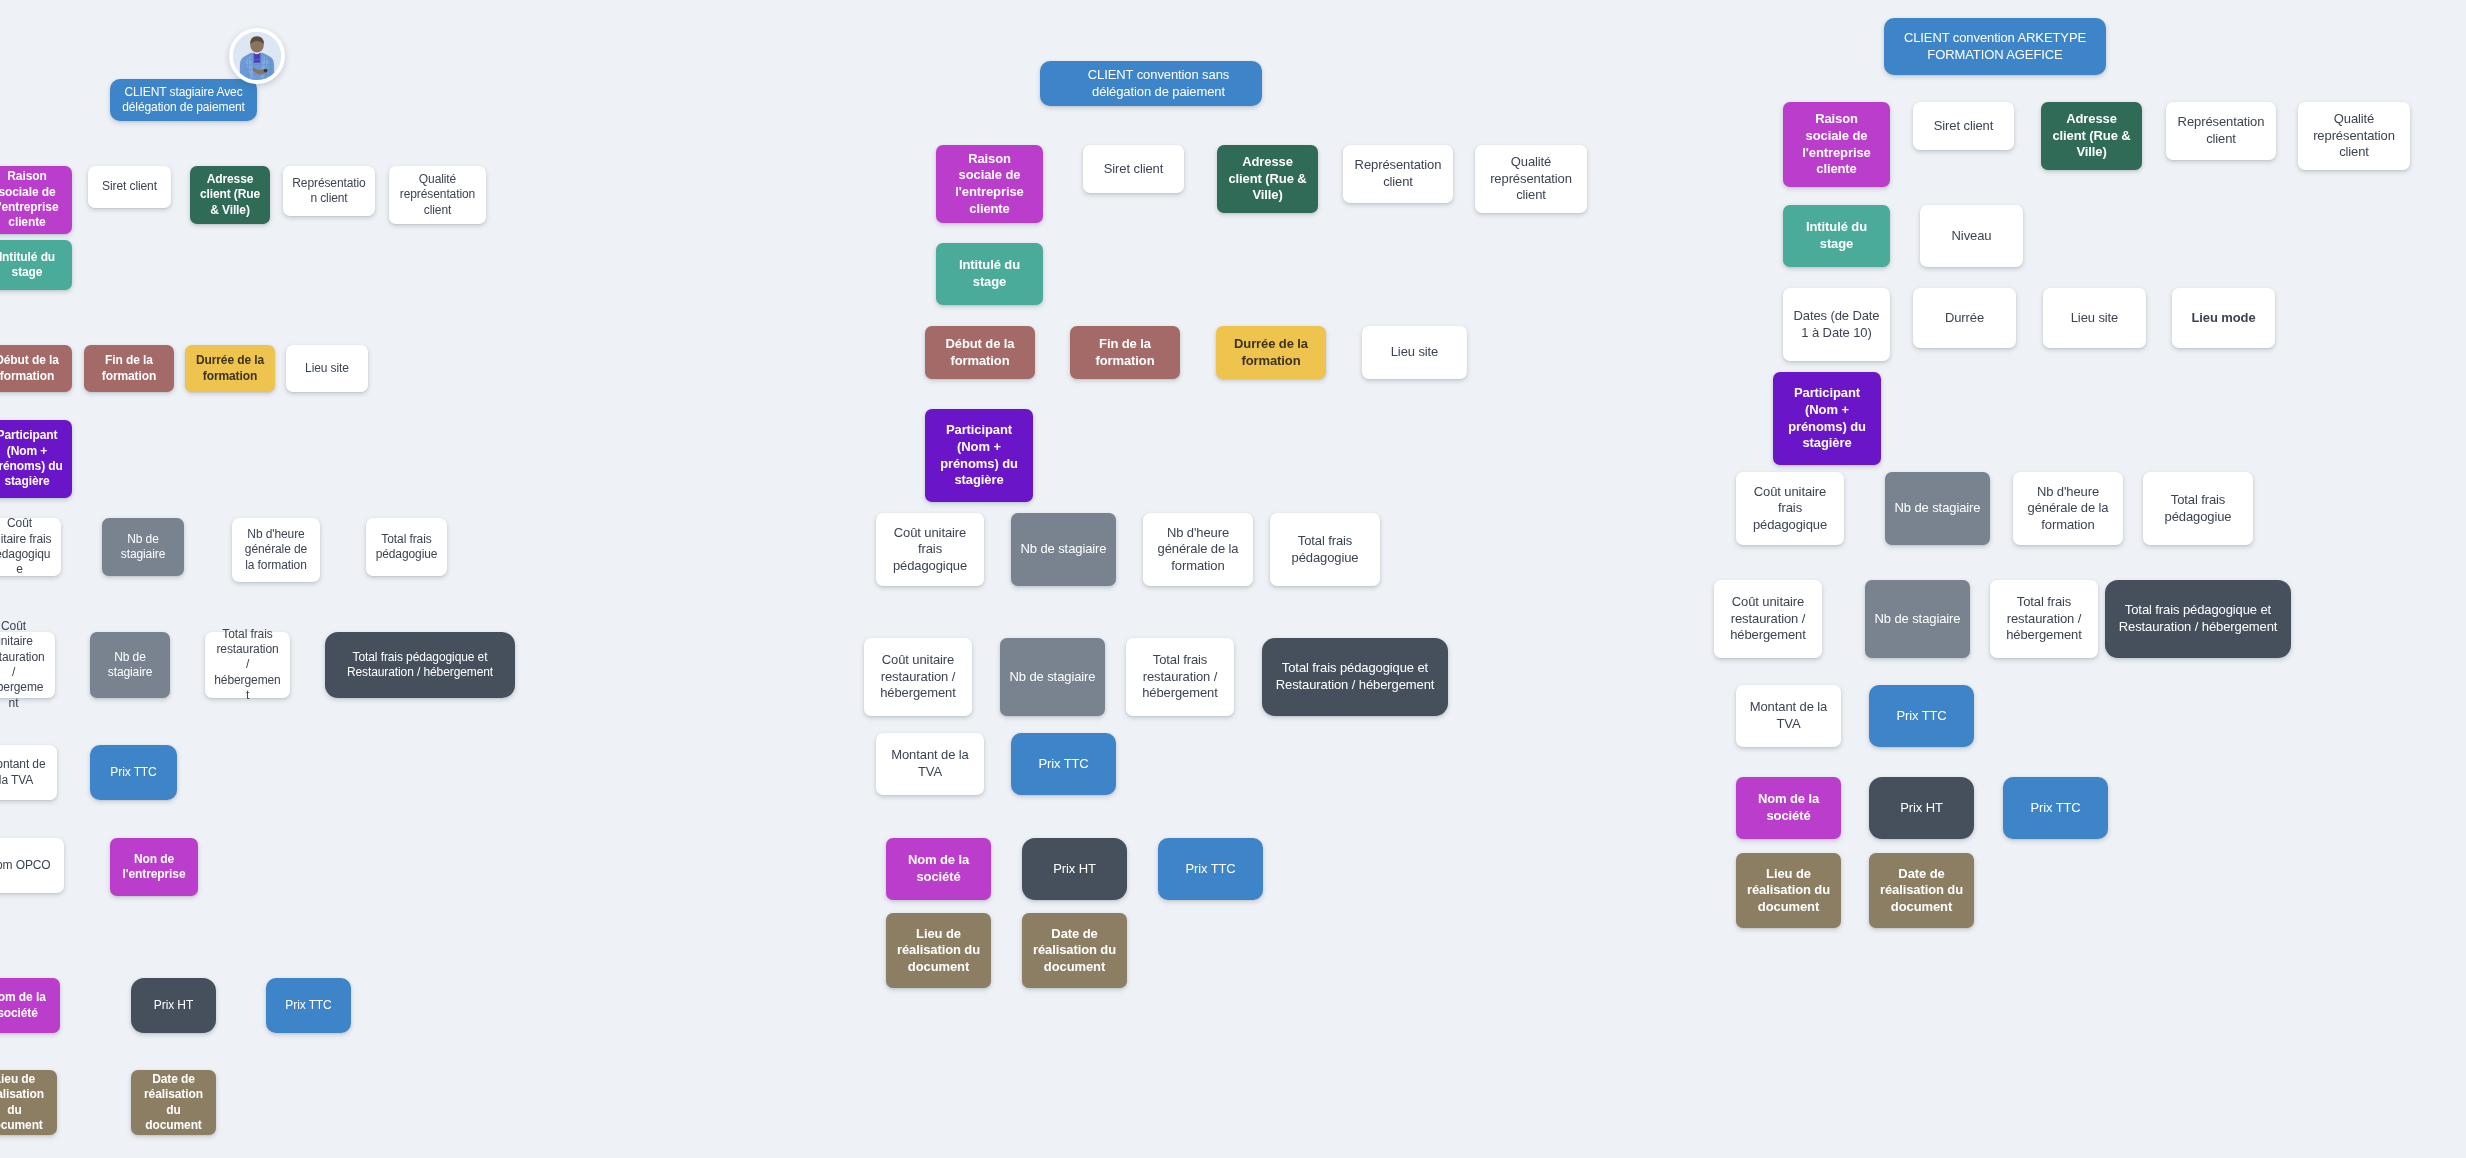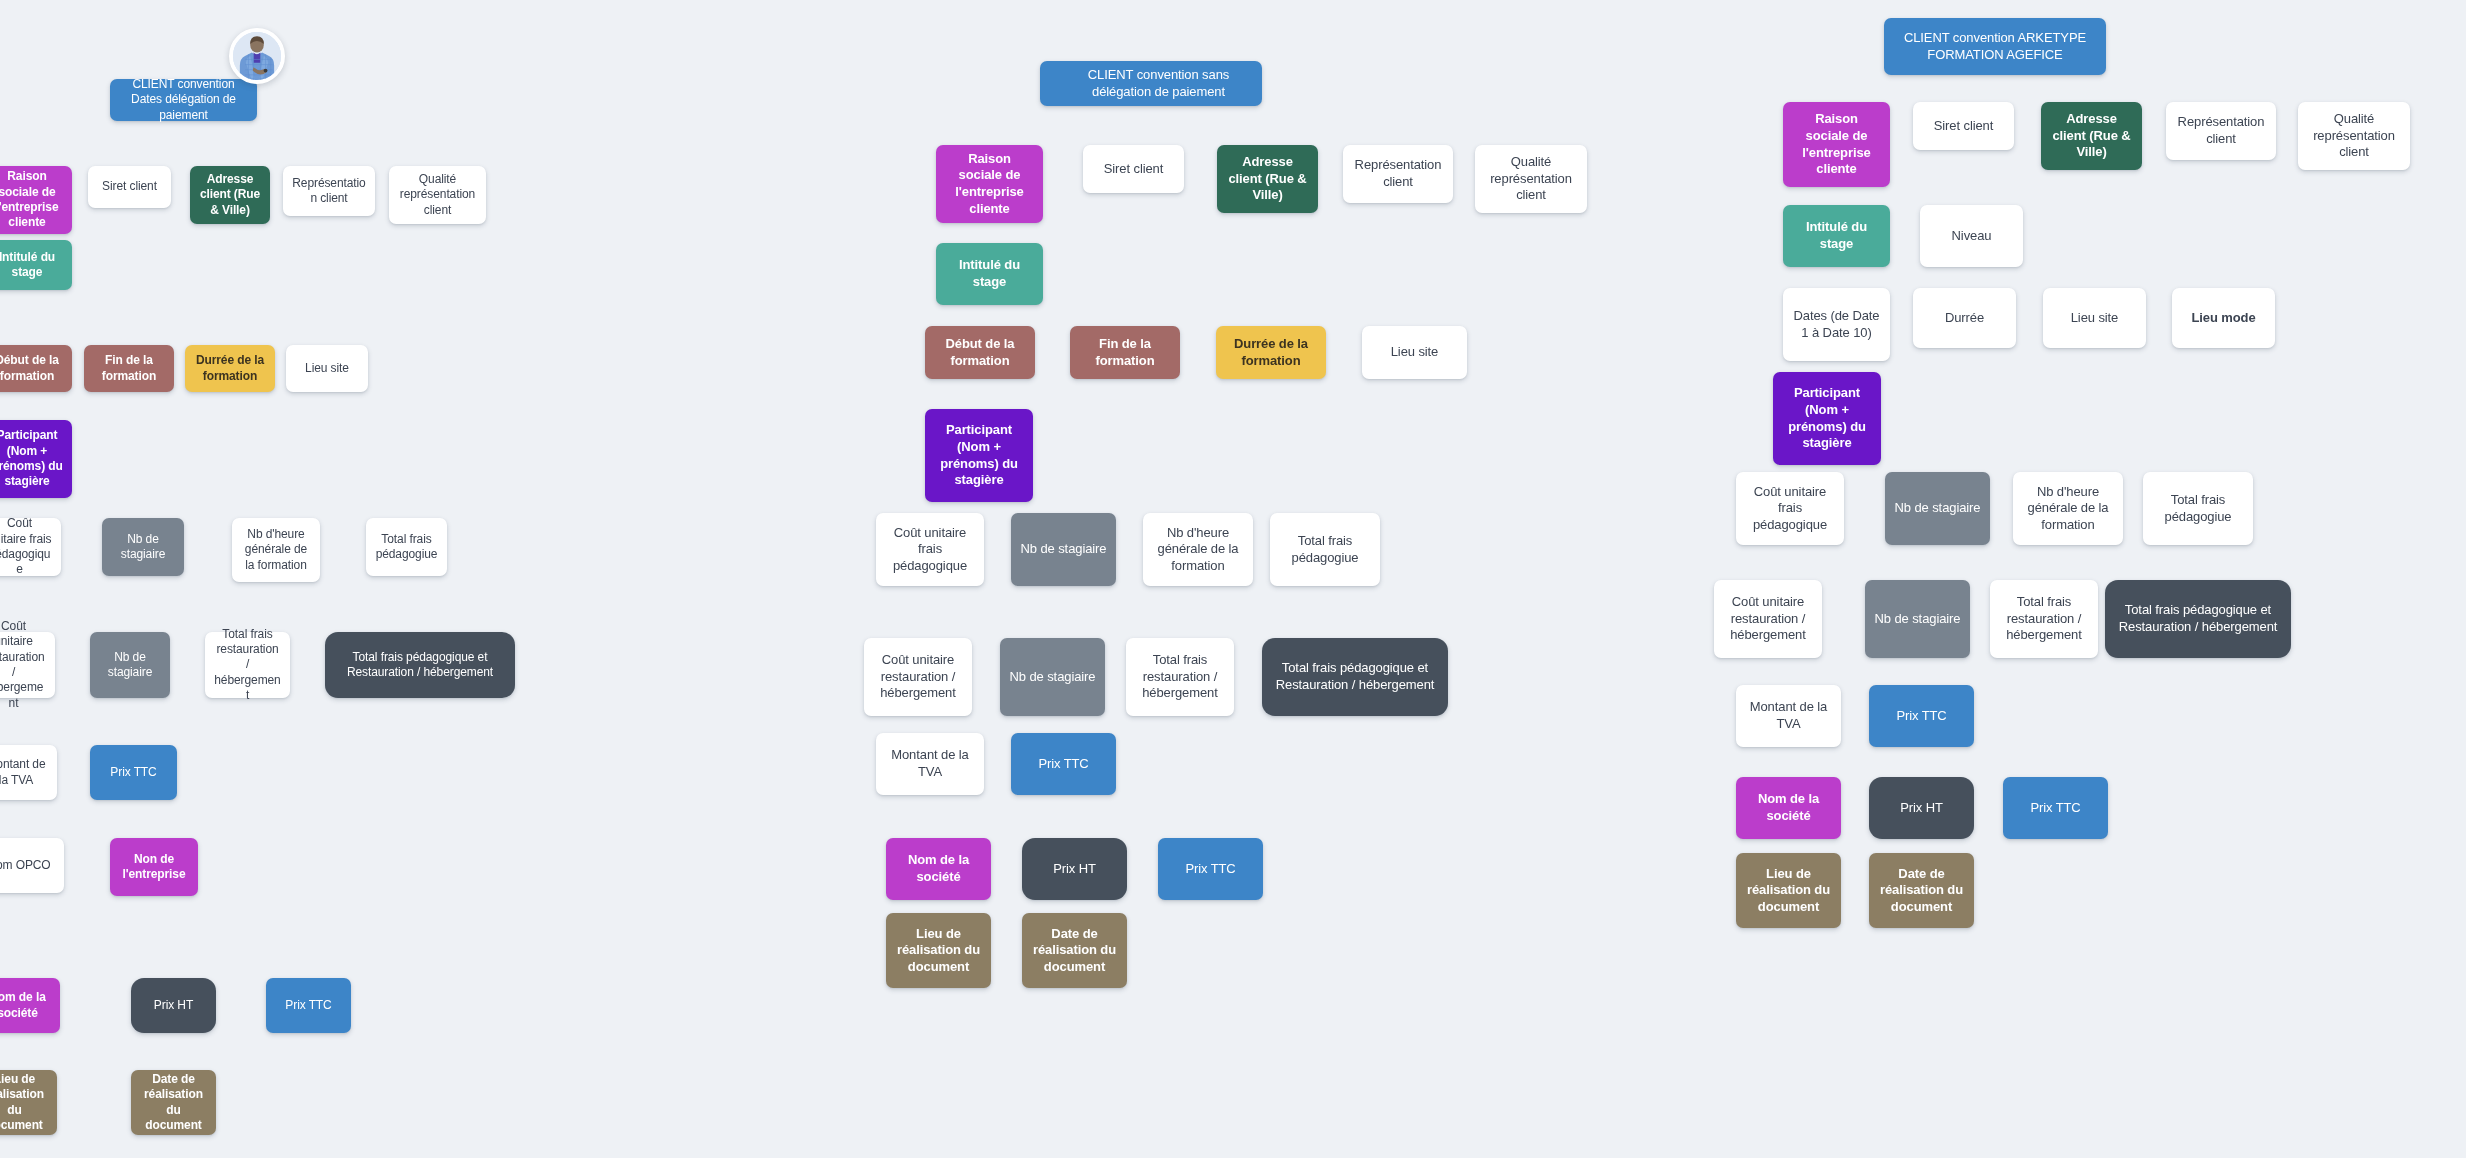--- a/index.html
+++ b/index.html
@@ -27,21 +27,21 @@
     box-shadow: 0 2px 5px rgba(40,55,75,0.18), 0 1px 2px rgba(40,55,75,0.10);
     line-height: 1.28;
     padding: 6px 9px;
     letter-spacing: -0.1px;
     word-break: break-word;
   }
   .node span { display: block; width: 100%; }
 
   
   .c-white   { background:#ffffff; color:#3c4452; font-weight:400; }
-  .c-blue    { background:#3d85c8; color:#ffffff; font-weight:400; }
+  .c-blue    { background:#3d85c8; color:#ffffff; font-weight:400;border-radius:10px; }
   .c-magenta { background:#bb3dcb; color:#ffffff; font-weight:700; }
   .c-teal    { background:#4aab9a; color:#ffffff; font-weight:700; }
   .c-green   { background:#2f6b57; color:#ffffff; font-weight:700; }
   .c-rose    { background:#a36a67; color:#ffffff; font-weight:700; }
   .c-yellow  { background:#efc44e; color:#3c3320; font-weight:700; }
   .c-violet  { background:#6a16c8; color:#ffffff; font-weight:700; }
   .c-gray    { background:#78838f; color:#ffffff; font-weight:400; }
   .c-slate   { background:#46505c; color:#ffffff; font-weight:400;border-radius:13px; }
   .c-taupe   { background:#8c7e63; color:#ffffff; font-weight:700; }
 
@@ -74,21 +74,21 @@
       <g stroke="#5f8fd0" stroke-width="0.7" opacity="0.85">
         <path d="M14 32 H46 M14 38 H46 M14 44 H46 M14 50 H46"></path>
         <path d="M18 26 V56 M24 26 V56 M32 26 V56 M38 26 V56 M44 30 V56"></path>
       </g>
       <path d="M24 41 q6 6 13 2 l2 4 q-8 6 -16 -2 z" fill="#8a7460"></path>
       <circle cx="38" cy="45" r="2.2" fill="#3b3b3b"></circle>
     </svg>
   </div>
 
 <div class="node c-blue" style="left: 110px; top: 79px; width: 147px; height: 42px; font-size: 12px;">
-      <span>CLIENT  convention Dates délégation de paiement</span>
+      <span>CLIENT  stagiaire Avec délégation de paiement</span>
     </div>
     <div class="node c-magenta" style="left: -18px; top: 166px; width: 90px; height: 68px; font-size: 12px;">
       <span>Raison sociale de l'entreprise cliente</span>
     </div>
     <div class="node c-white" style="left: 88px; top: 166px; width: 83px; height: 42px; font-size: 12px;">
       <span>Siret client</span>
     </div>
     <div class="node c-green" style="left: 190px; top: 166px; width: 80px; height: 58px; font-size: 12px;">
       <span>Adresse client (Rue &amp; Ville)</span>
     </div>

